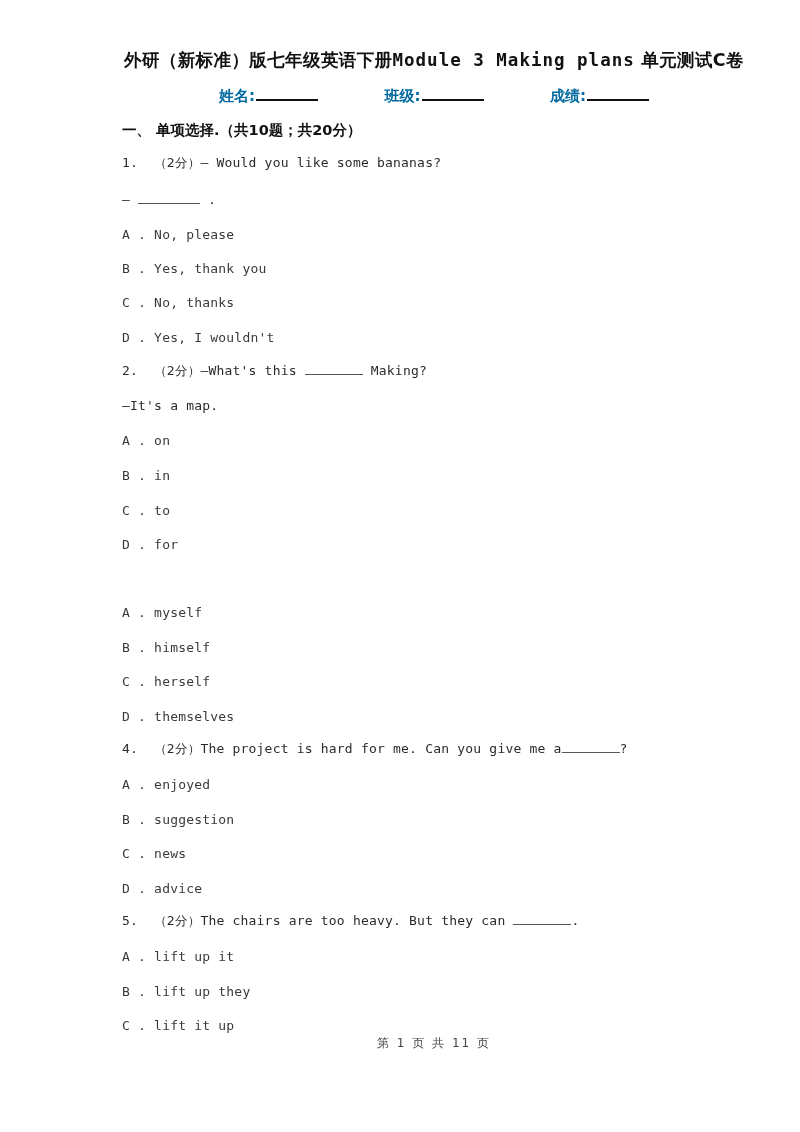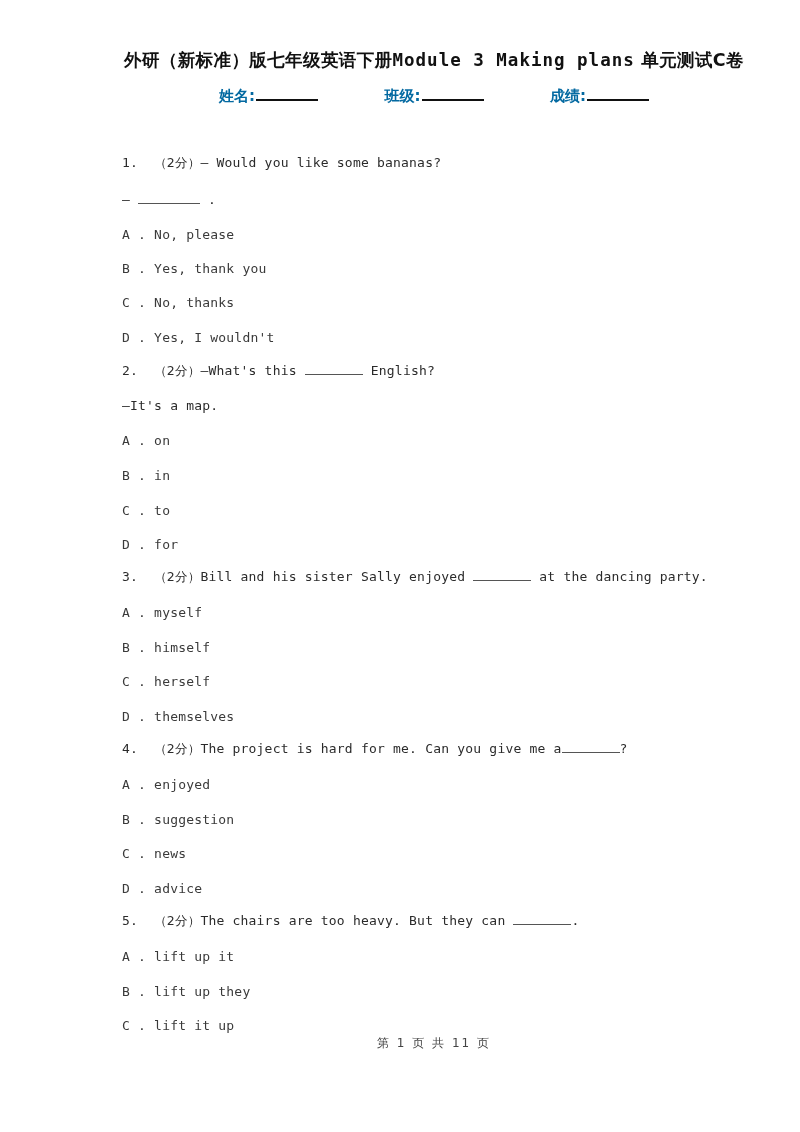--- a/index.html
+++ b/index.html
@@ -132,44 +132,42 @@
   </div>
 
   <div class="meta-row">
     <span class="meta-item"><span>姓名:</span><span class="meta-blank"></span></span>
     <span class="meta-gap"></span>
     <span class="meta-item"><span>班级:</span><span class="meta-blank"></span></span>
     <span class="meta-gap"></span>
     <span class="meta-item"><span>成绩:</span><span class="meta-blank"></span></span>
   </div>
 
+  <div class="section-heading">一、 单项选择.（共10题；共20分）</div>
 
   <div class="line stem" style="top:155px;">
     <span>1.</span>&nbsp;&nbsp;<span class="zh">（2分）</span><span>— Would you like some bananas?</span>
   </div>
   <div class="line stem" style="top:192px;">
     <span>— </span><span class="blank-line blank-md"></span><span> .</span>
   </div>
   <div class="line opt" style="top:227px;">A . No, please</div>
   <div class="line opt" style="top:261px;">B . Yes, thank you</div>
   <div class="line opt" style="top:295px;">C . No, thanks</div>
   <div class="line opt" style="top:330px;">D . Yes, I wouldn't</div>
 
   <div class="line stem" style="top:363px;">
-    <span>2.</span>&nbsp;&nbsp;<span class="zh">（2分）</span><span>—What's this </span><span class="blank-line blank-sm"></span><span> English?</span>
+    <span>2.</span>&nbsp;&nbsp;<span class="zh">（2分）</span><span>—What's this </span><span class="blank-line blank-sm"></span><span> Making?</span>
   </div>
   <div class="line stem" style="top:398px;">—It's a map.</div>
   <div class="line opt" style="top:433px;">A . on</div>
   <div class="line opt" style="top:468px;">B . in</div>
   <div class="line opt" style="top:503px;">C . to</div>
   <div class="line opt" style="top:537px;">D . for</div>
 
-  <div class="line stem" style="top:569px;">
-    <span>3.</span>&nbsp;&nbsp;<span class="zh">（2分）</span><span>Bill and his sister Sally enjoyed </span><span class="blank-line blank-sm"></span><span> at the dancing party.</span>
-  </div>
   <div class="line opt" style="top:605px;">A . myself</div>
   <div class="line opt" style="top:640px;">B . himself</div>
   <div class="line opt" style="top:674px;">C . herself</div>
   <div class="line opt" style="top:709px;">D . themselves</div>
 
   <div class="line stem" style="top:741px;">
     <span>4.</span>&nbsp;&nbsp;<span class="zh">（2分）</span><span>The project is hard for me. Can you give me a</span><span class="blank-line blank-sm"></span><span>?</span>
   </div>
   <div class="line opt" style="top:777px;">A . enjoyed</div>
   <div class="line opt" style="top:812px;">B . suggestion</div>

